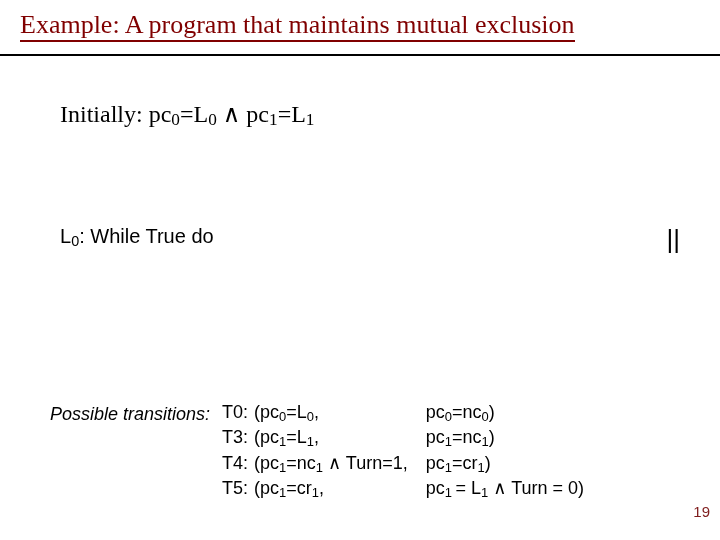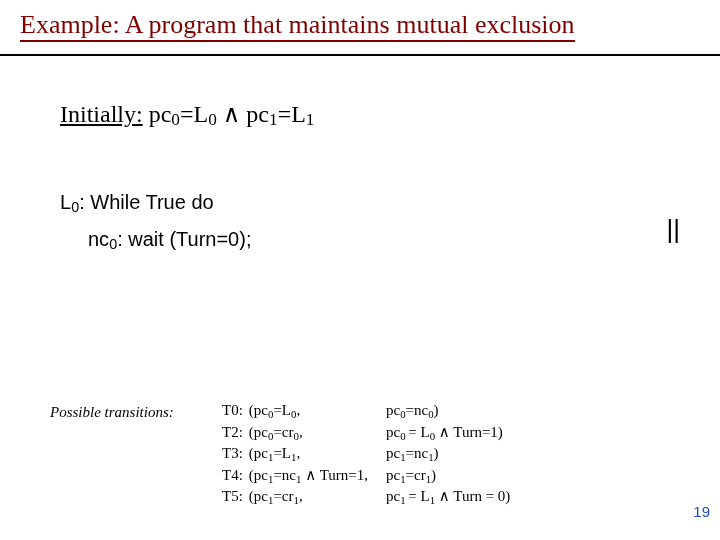--- a/index.html
+++ b/index.html
@@ -1,70 +1,64 @@
 <!DOCTYPE html>
 <html><head>
 <meta charset="utf-8">
 <style>
   html,body{margin:0;padding:0;width:720px;height:540px;background:#fff;font-family:"Times New Roman",serif;color:#000;overflow:hidden}
   .slide{position:relative;width:720px;height:540px;box-sizing:border-box}
   .title{position:absolute;left:20px;top:10px;font-size:26px;color:#800000;font-family:"Comic Sans MS",cursive}
   .title .underline{border-bottom:2px solid #800000;padding-bottom:1px}
   .hr{position:absolute;left:0;top:54px;width:720px;height:2px;background:#000}
   .init{position:absolute;left:60px;top:100px;font-size:24px}
-  .init .u{text-decoration:underline}
+  .init .u{}
   .sub{font-size:.72em;vertical-align:-3px}
-  .programs{position:absolute;left:60px;top:184px;width:620px;display:flex;align-items:flex-end;justify-content:space-between}
+  .programs{position:absolute;left:60px;top:208px;width:620px;display:flex;align-items:flex-end;justify-content:space-between}
   .prog{font-family:Verdana,Tahoma,sans-serif;font-size:20px;color:#000;line-height:1.85}
   .prog .head{margin-left:0}
   .prog .indent{margin-left:28px}
   .parallel{font-family:Verdana,sans-serif;font-size:26px;align-self:center;margin-top:16px}
-  .trans{position:absolute;left:50px;top:400px;display:flex;align-items:flex-start;font-family:Liberation Serif, serif;font-size:15px;line-height:1.35}
+  .trans{position:absolute;left:50px;top:400px;display:flex;align-items:flex-start;font-family:Liberation Sans, sans-serif;font-size:18px;line-height:1.35}
   .trans .label{font-style:italic;width:170px;padding-top:2px}
   .trans table{border-collapse:collapse}
   .trans td{padding:0 2px;vertical-align:top;white-space:nowrap}
   .trans td.key{padding-right:4px}
   .trans td.mid{padding-right:16px}
-  .page{position:absolute;right:10px;bottom:20px;font-family:Arial,sans-serif;font-size:15px;color:#1d4ed8}
+  .page{position:absolute;right:10px;bottom:20px;font-family:Arial,sans-serif;font-size:15px;color:#7f1d1d}
 </style>
 </head>
 <body>
 <div class="slide">
 
 <div class="title">
   <span class="underline">Example: A program that maintains mutual exclusion</span>
 </div>
 <div class="hr"></div>
 
 <div class="init">
   <span class="u">Initially:</span>
   <span>pc<span class="sub">0</span>=L<span class="sub">0</span> ∧ pc<span class="sub">1</span>=L<span class="sub">1</span></span>
 </div>
 
 <div class="programs">
   <div class="prog">
     <div class="head">L<span class="sub">0</span>: While True do</div>
-    <div class="indent">nc<span class="sub">0</span>: wait (Turn=0);</div>
   </div>
   <div class="parallel">||</div>
 </div>
 
 <div class="trans">
   <div class="label">Possible transitions:</div>
   <table>
         <tbody>
           <tr>
             <td class="key">T0:</td>
             <td class="mid">(pc<span class="sub">0</span>=L<span class="sub">0</span>,</td>
             <td>pc<span class="sub">0</span>=nc<span class="sub">0</span>)</td>
-          </tr>
-          <tr>
-            <td class="key">T2:</td>
-            <td class="mid">(pc<span class="sub">0</span>=cr<span class="sub">0</span>,</td>
-            <td>pc<span class="sub">0 </span>= L<span class="sub">0</span> ∧ Turn=1)</td>
           </tr>
           <tr>
             <td class="key">T3:</td>
             <td class="mid">(pc<span class="sub">1</span>=L<span class="sub">1</span>,</td>
             <td>pc<span class="sub">1</span>=nc<span class="sub">1</span>)</td>
           </tr>
           <tr>
             <td class="key">T4:</td>
             <td class="mid">(pc<span class="sub">1</span>=nc<span class="sub">1</span> ∧ Turn=1,</td>
             <td>pc<span class="sub">1</span>=cr<span class="sub">1</span>)</td>

